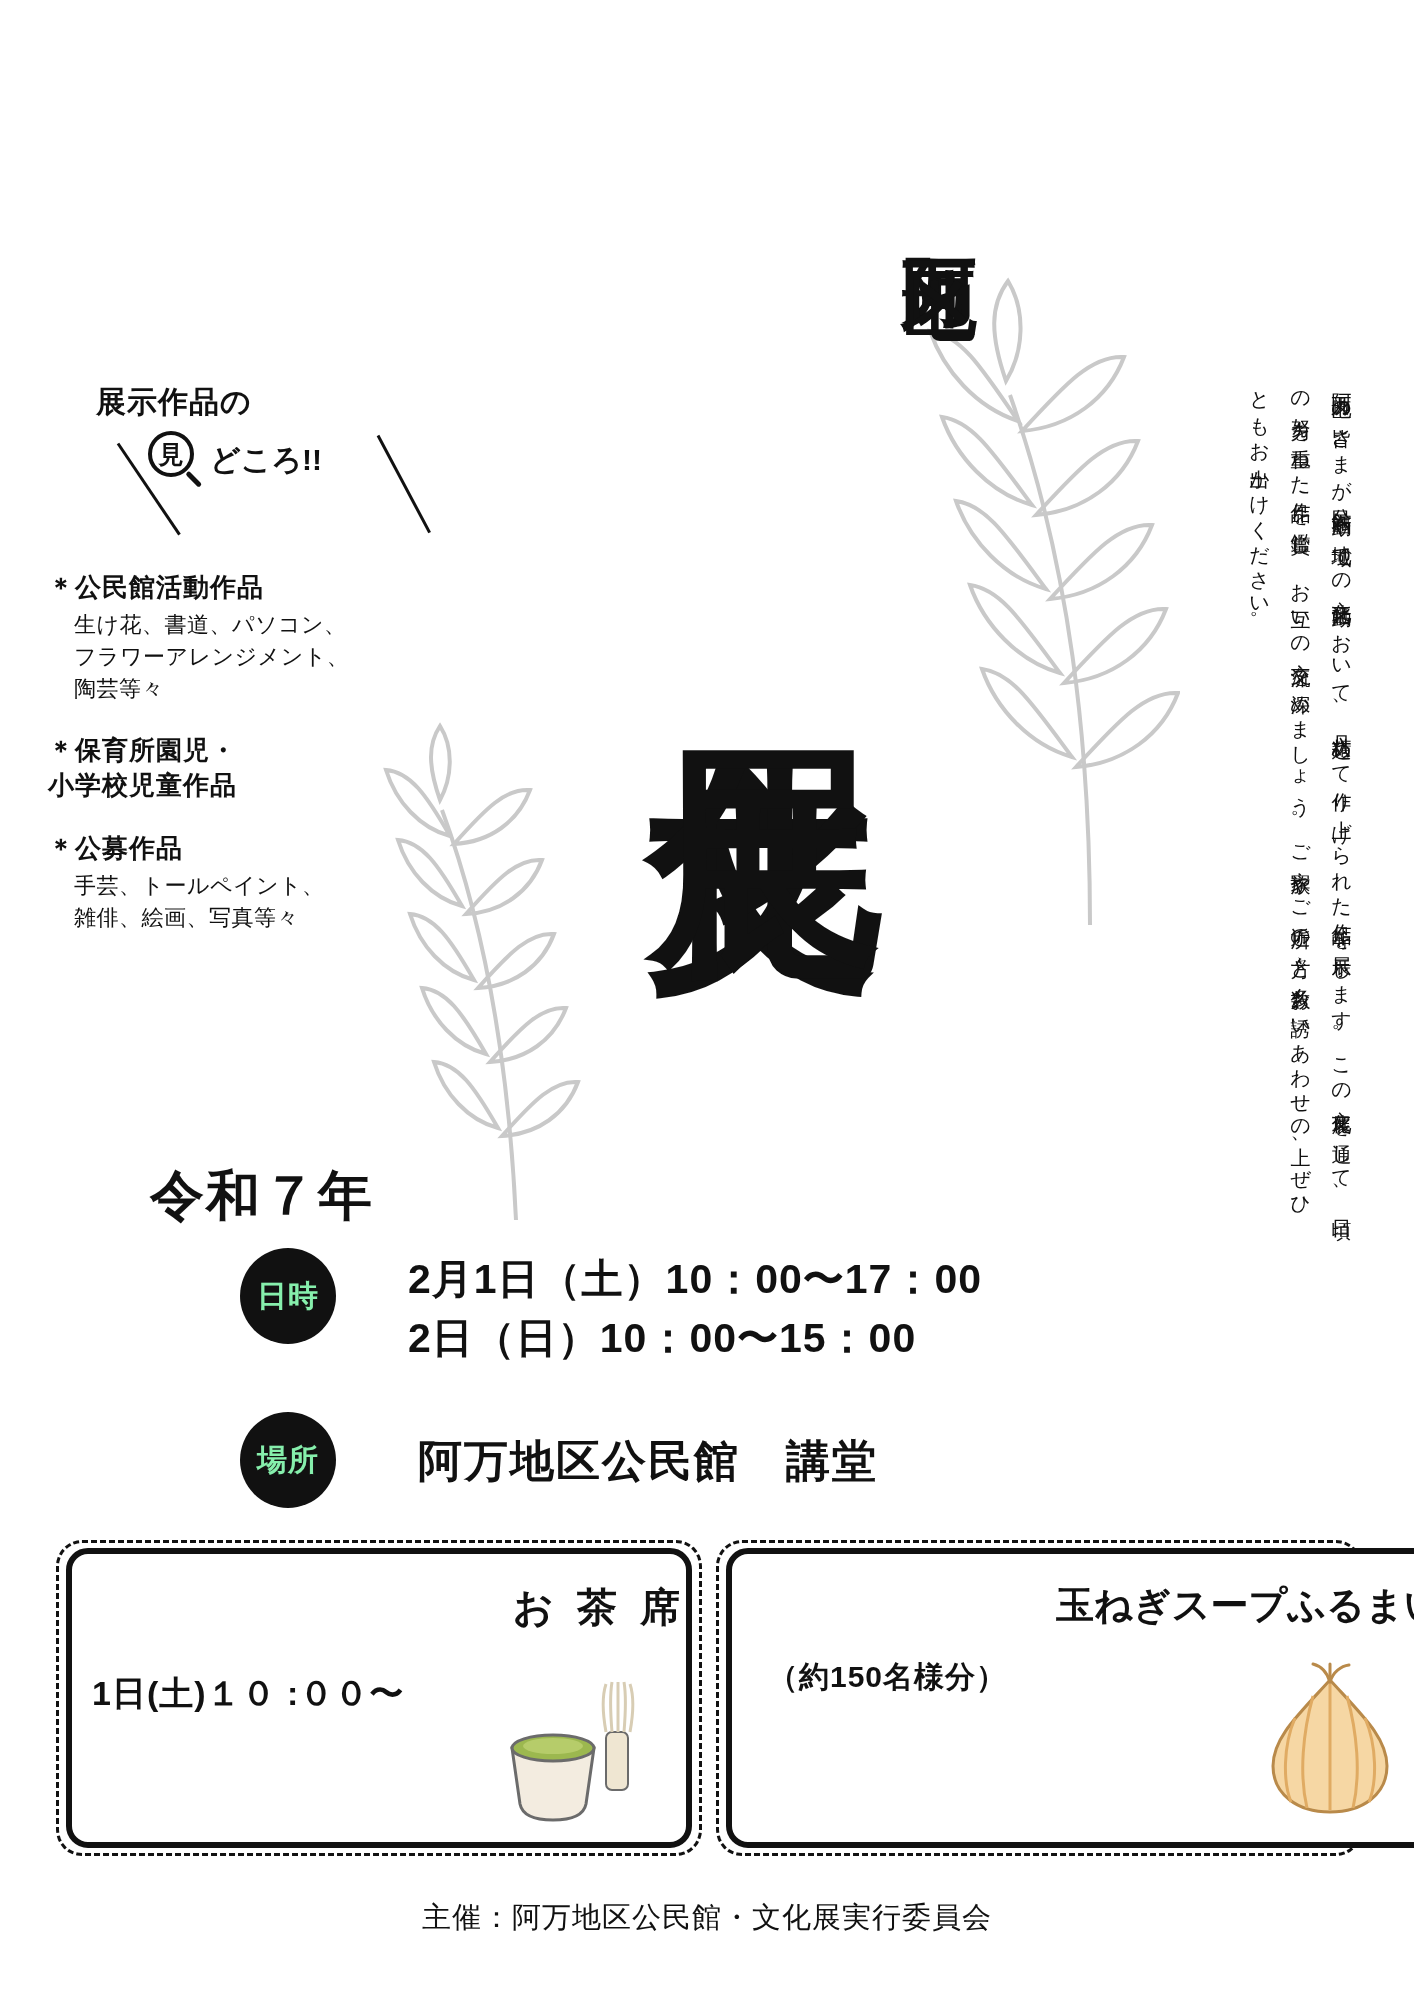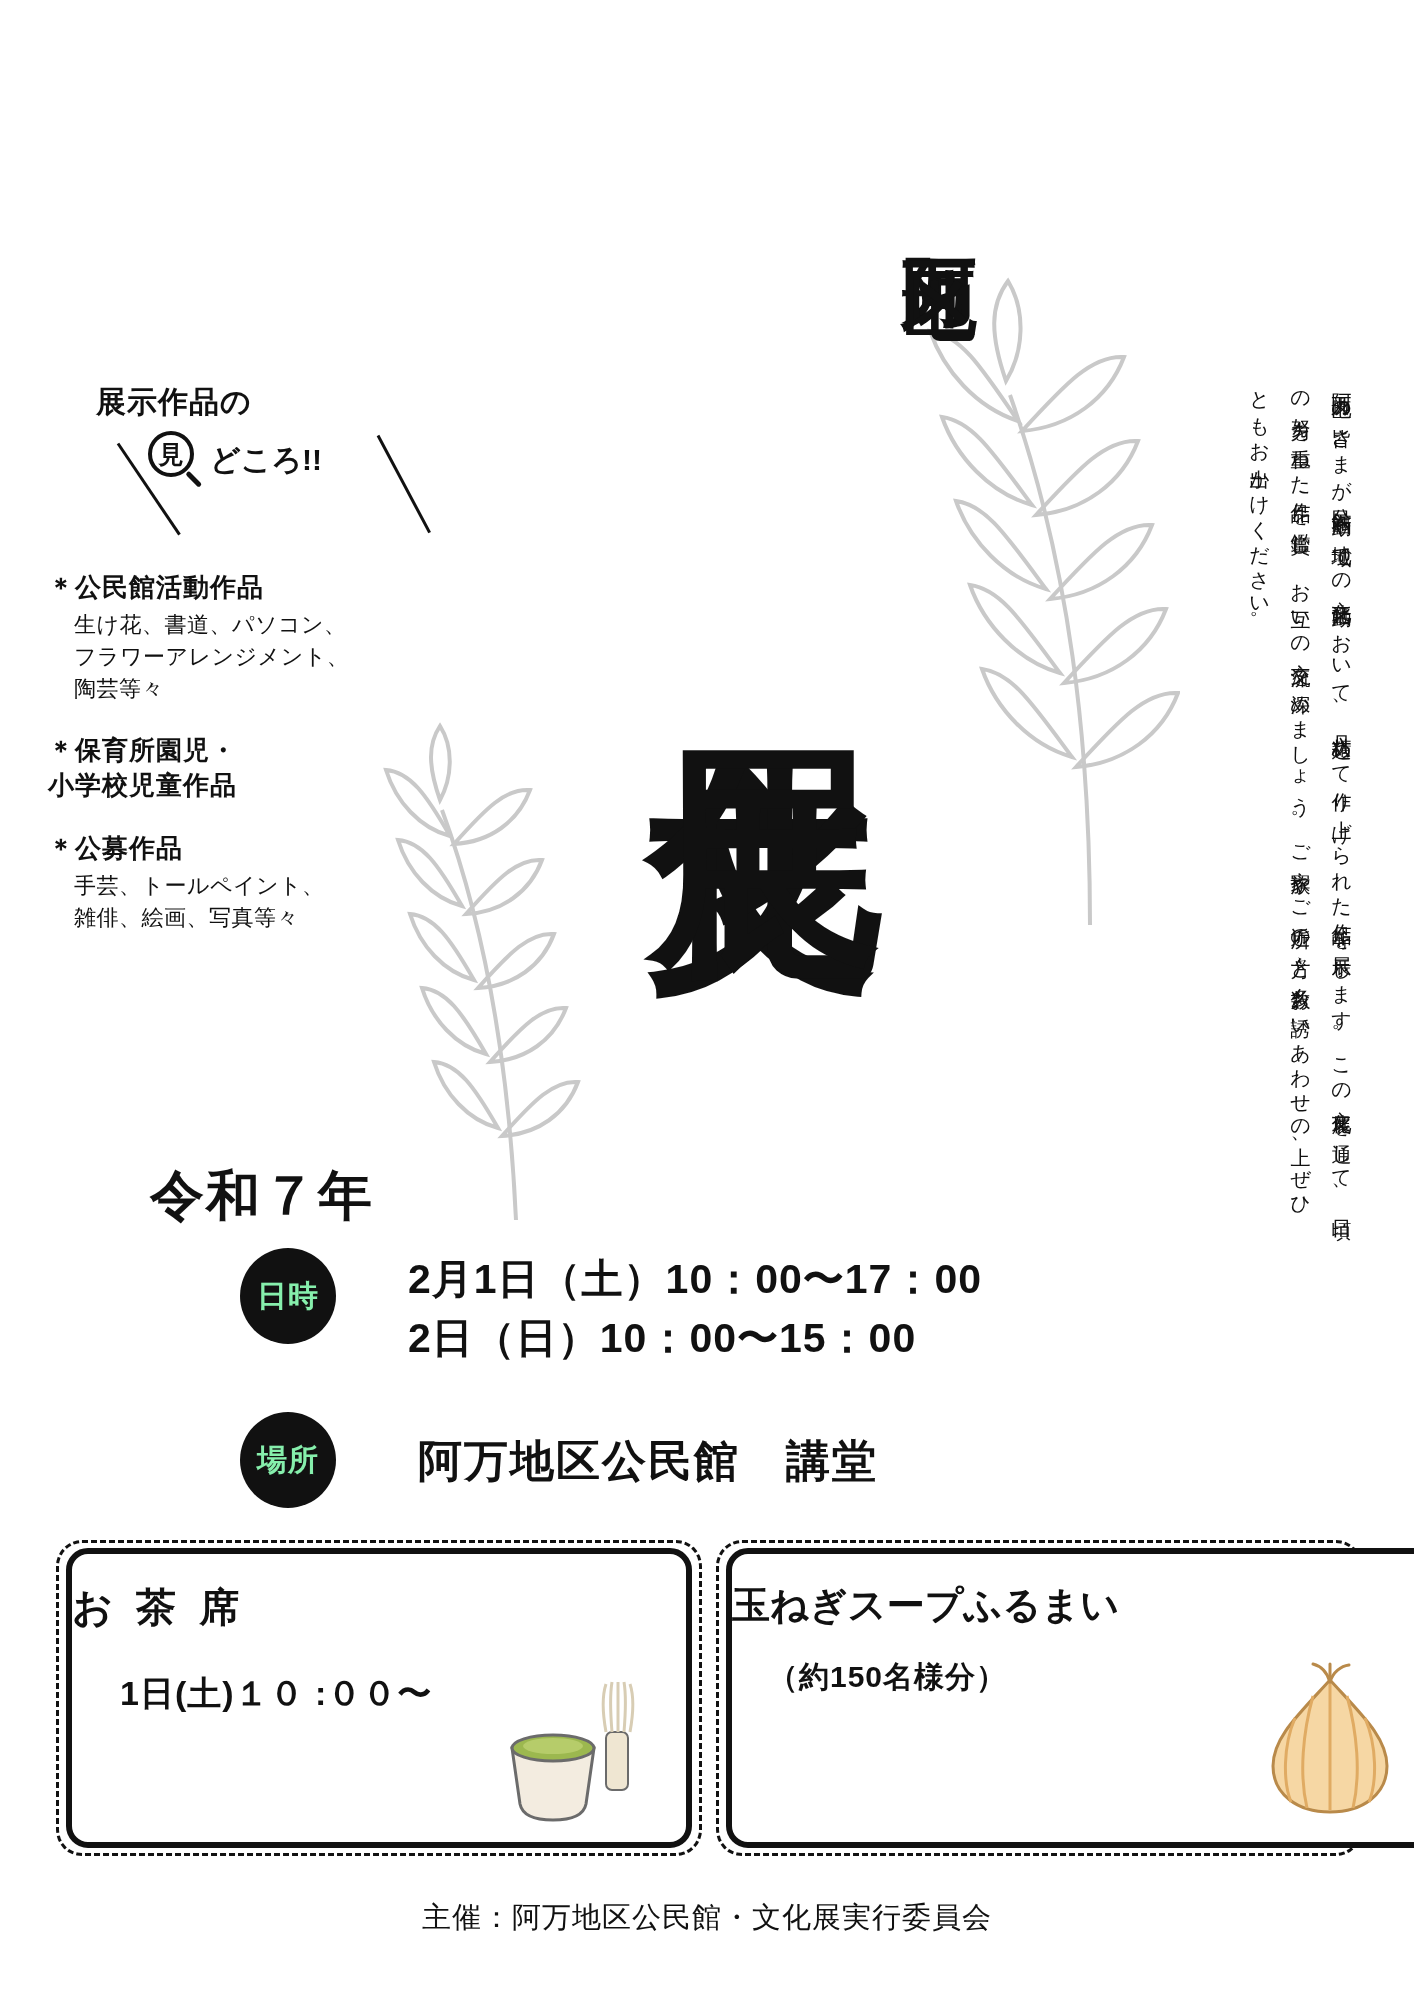--- a/index.html
+++ b/index.html
@@ -226,32 +226,32 @@
     border: 3px dashed #111;
     border-radius: 26px;
     box-sizing: border-box;
   }
   .rope-outer.a { left: 56px; width: 646px; }
   .rope-outer.b { left: 716px; width: 646px; }
   .rope-box.a { left: 66px; width: 626px; }
   .rope-box.b { left: 726px; width: 723px; }
 
   .rb-title {
-    text-align: left;
+    text-align: right;
     font-size: 40px;
     font-weight: bold;
     margin-top: 26px;
     letter-spacing: 6px;
   }
   .rb-title.wide { letter-spacing: 0px; font-size: 38px;}
   .rb-line1 {
     font-size: 34px;
     font-weight: bold;
     margin-top: 36px;
-    margin-left: 48px;
+    margin-left: 20px;
     letter-spacing: 1px;
   }
   .rb-line2 {
     font-size: 30px;
     font-weight: bold;
     margin-top: 26px;
     margin-left: 36px;
     letter-spacing: 1px;
   }
 

